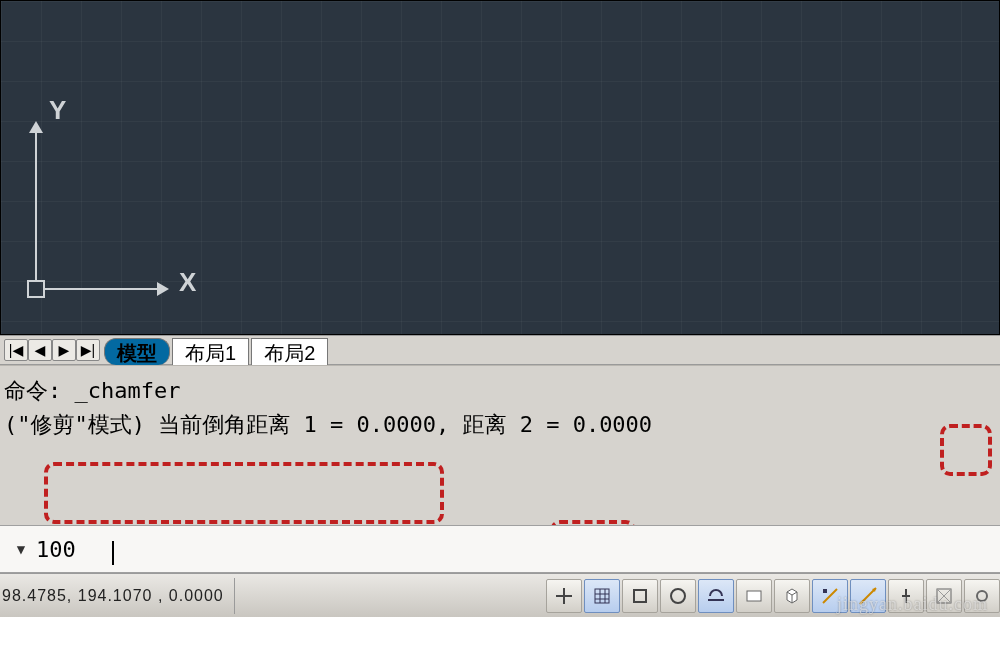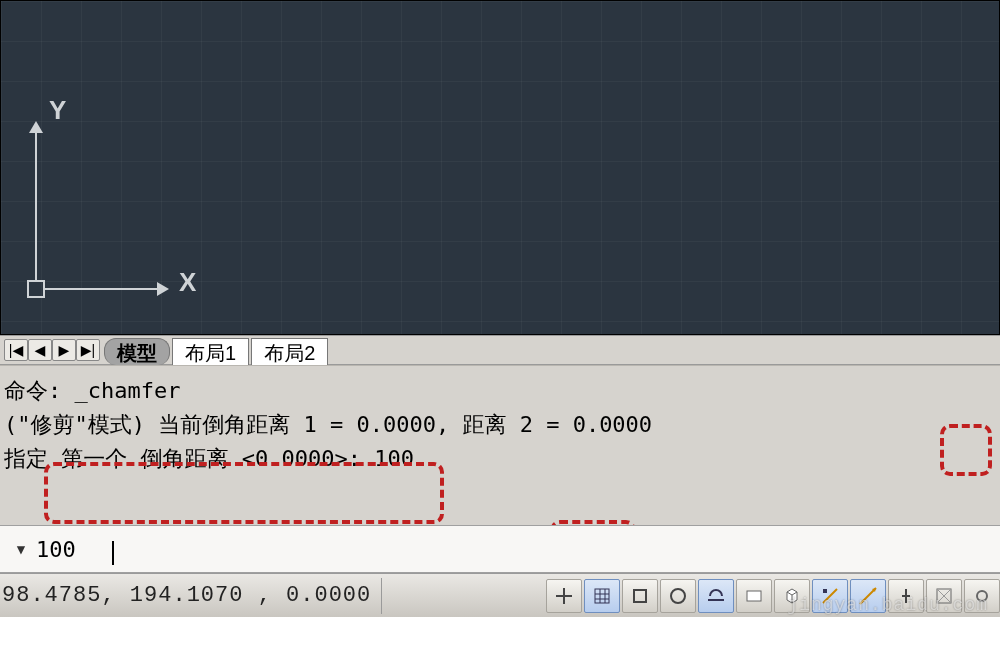--- a/index.html
+++ b/index.html
@@ -44,21 +44,21 @@
     width:24px; height:22px; line-height:20px; text-align:center;
     background:#eceae5; border:1px solid #888; border-radius:2px;
     font-size:14px; color:#000; cursor:pointer;
   }
   .tab {
     padding:2px 12px 0 12px;
     border:1px solid #777; border-bottom:none;
     background:#ffffff; margin-right:2px; cursor:pointer;
     position:relative; top:1px; height:27px; line-height:24px;
   }
-  .tab.active { background:#a3a3a3; font-weight:bold;border-radius:12px; }
+  .tab.active { background:#0369a1; font-weight:bold;border-radius:12px; }
   .tabshadow { flex:1; height:100%; background:#d6d3ce; }
   
   
   .cmd-history {
     background:#d6d3ce;
     border-top:1px solid #b9b6b0;
     padding:8px 6px 4px 4px;
     font-size:22px;
     line-height:34px;
     font-family:"SimSun","Consolas",monospace;
@@ -97,37 +97,37 @@
   .statusbar {
     display:flex; align-items:center;
     height:44px;
     background:linear-gradient(#eae8e4,#c9c6c0);
     border-top:1px solid #9a9a9a;
     font-size:20px; font-family:Arial,sans-serif;
     color:#222;
     position:relative;
     overflow:hidden;
   }
-  .coords { padding:0 6px 0 2px; letter-spacing:1px; white-space:pre; font-family:Liberation Mono, monospace; font-size:22px; color:#222;}
+  .coords { padding:0 6px 0 2px; letter-spacing:1px; white-space:pre; font-family:Liberation Sans, sans-serif; font-size:16px; color:#222;}
   .status-sep { width:1px; height:36px; background:#9a9a9a; margin:0 4px;}
   .status-icons { display:flex; align-items:center; gap:2px; margin-left:auto;}
   .sbtn {
     width:36px; height:34px;
     border:1px solid #a6a39c;
     border-radius:2px;
     background:linear-gradient(#f6f5f1,#d2cfc8);
     display:flex; align-items:center; justify-content:center;
     cursor:pointer; color:#333;
   }
   .sbtn.active { background:linear-gradient(#dce7f7,#b7cdee); border-color:#6f8fbf;}
   .sbtn svg { width:20px; height:20px; }
   .watermark {
     position:absolute; right:12px; bottom:2px;
     font-size:18px; color:rgba(255,255,255,0.55);
-    font-family:Liberation Mono, monospace; letter-spacing:1px;
+    font-family:Liberation Serif, serif; letter-spacing:1px;
     text-shadow:0 0 2px rgba(0,0,0,0.4);
     pointer-events:none;
   }
 </style>
 </head>
 <body>
 
 <div class="drawing-area">
   <div class="grid"></div>
   <div class="ucs">
@@ -150,21 +150,20 @@
   </div>
   <div class="tab active"><span>模型</span></div>
   <div class="tab"><span>布局1</span></div>
   <div class="tab"><span>布局2</span></div>
   <div class="tabshadow"></div>
 </div>
 
 <div class="cmd-history">
   <div>命令: _chamfer</div>
   <div>("修剪"模式) 当前倒角距离 1 = 0.0000, 距离 2 = 0.0000</div>
-  <div>指定 第一个 倒角距离 &lt;0.0000&gt;: 100</div>
   <div class="dashbox dash1"></div>
   <div class="dashbox dash2"></div>
   <div class="dashbox dash3"></div>
 </div>
 
 <div class="cmd-input-bar">
   <span class="dropdown-arrow">▼</span>
   <input class="cmd-value" value="100" style="">
   <span class="cmd-cursor"></span>
 </div>

